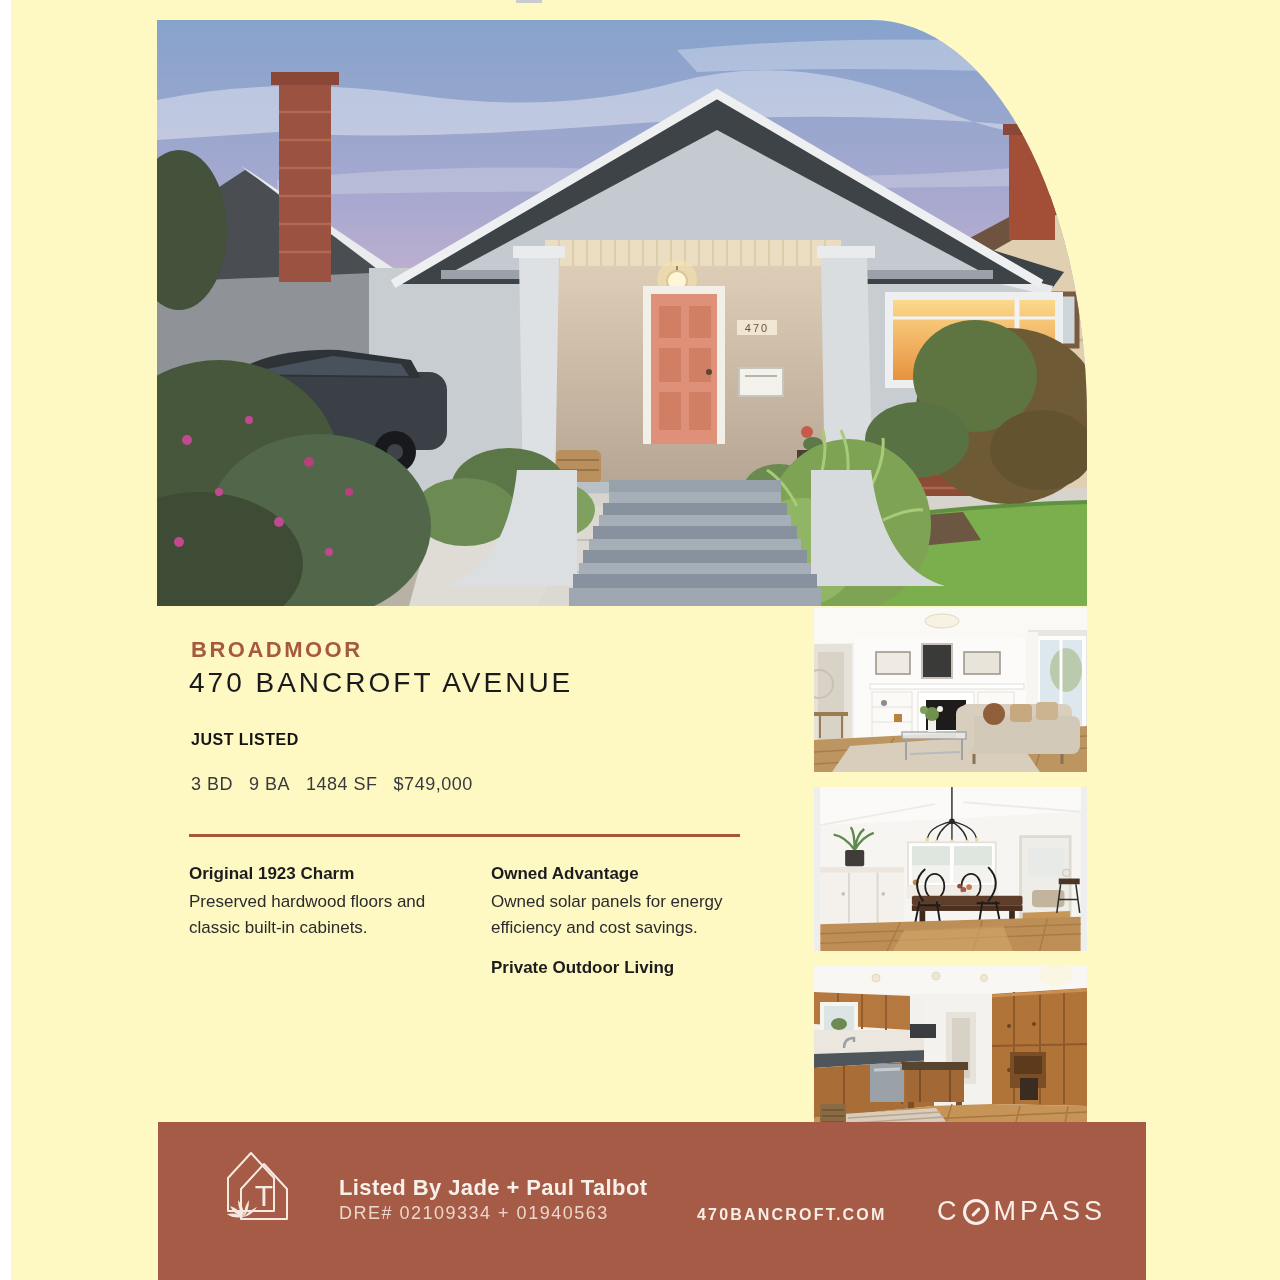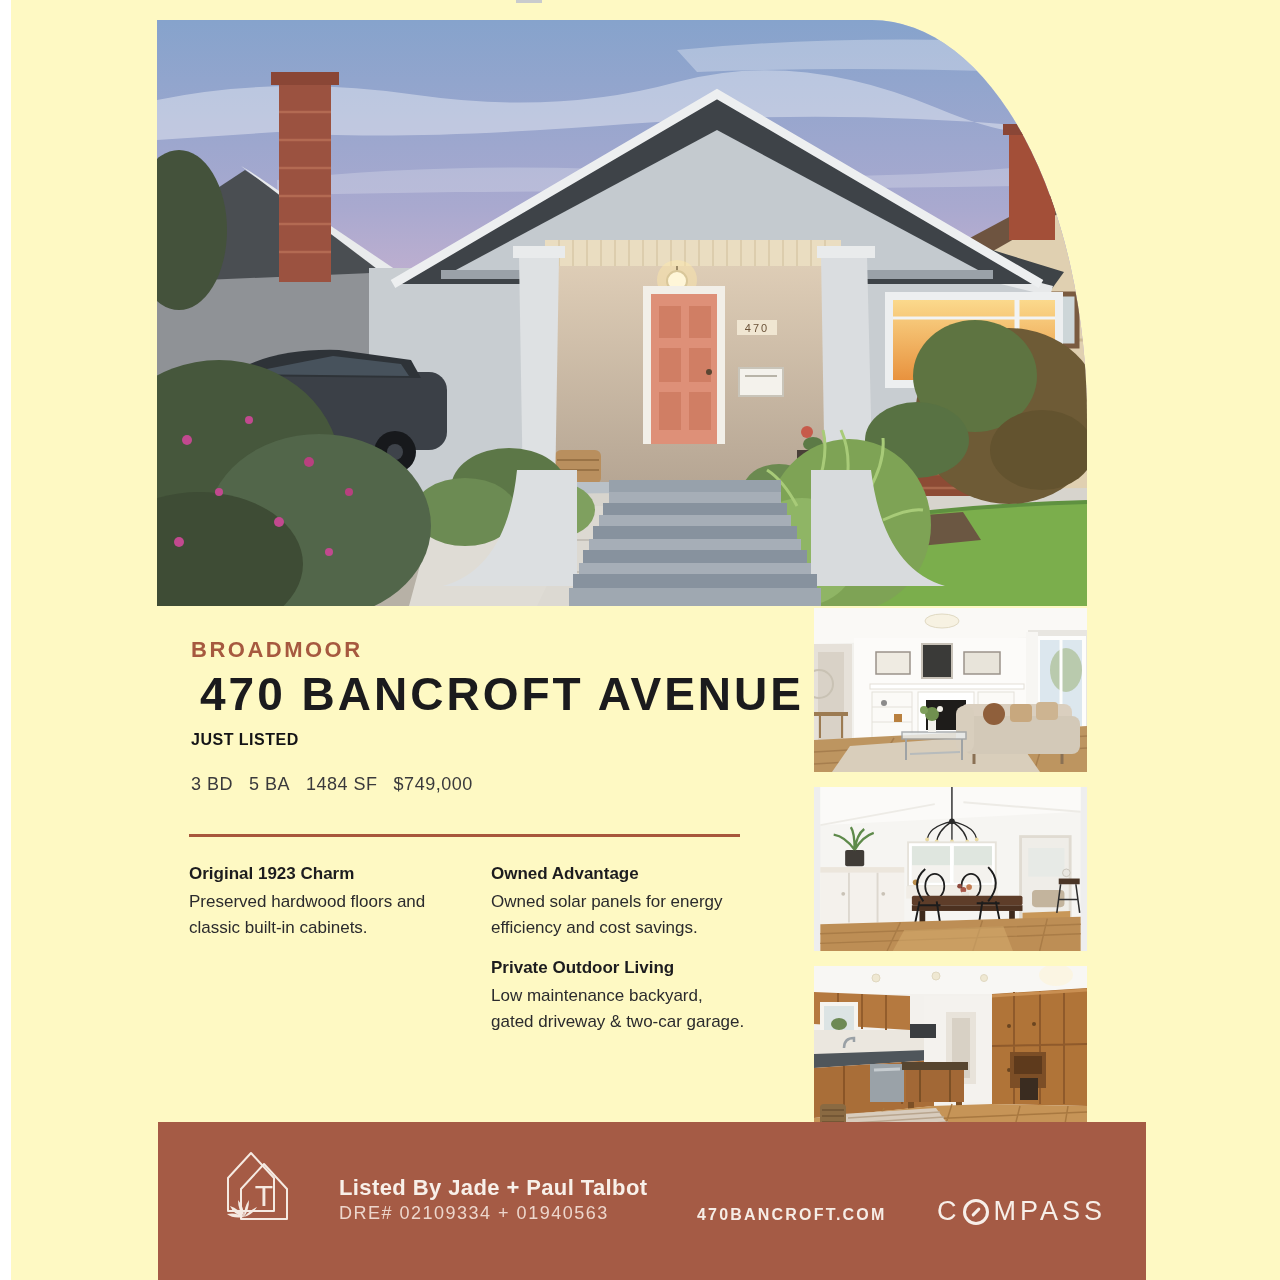--- a/index.html
+++ b/index.html
@@ -10,21 +10,21 @@
   
   .top-mark{left:505px;top:0;width:26px;height:3px;background:#C9CBCD;}
 
   
   .hero{left:146px;top:20px;width:930px;height:586px;overflow:hidden;
         border-top-right-radius:215px 400px;background:#cdd3da;}
   .hero svg{display:block;}
 
   
   .neighborhood{left:180px;top:637px;font-size:22px;font-weight:700;letter-spacing:2.5px;color:#A6593F;}
-  .address{left:189px;top:667px;font-size:46px;font-weight:700;letter-spacing:3px;color:#1B1B1D;}
+  .address{left:178px;top:667px;font-size:28px;font-weight:400;letter-spacing:3px;color:#1B1B1D;}
   .status{left:180px;top:731px;font-size:16px;font-weight:700;letter-spacing:0.5px;color:#141416;}
   .stats{left:180px;top:774px;display:flex;gap:16px;font-size:18px;letter-spacing:0.5px;color:#3A3A3C;}
   .divider{left:178px;top:834px;width:551px;height:3px;background:#A8573C;}
 
   
   .features{left:178px;top:864px;display:flex;}
   .fcol1{width:302px;}
   .fcol2{width:320px;}
   .feature{margin-bottom:18px;}
   .ftitle{font-size:17px;font-weight:700;color:#1C1C1E;margin-bottom:5px;}
@@ -207,21 +207,21 @@
       <circle cx="22" cy="522" r="5" fill="#C2498F"></circle>
         <circle cx="172" cy="532" r="4" fill="#C2498F"></circle>
     </svg>
   </div>
 
   <div class="abs neighborhood">BROADMOOR</div>
   <div class="abs address">470 BANCROFT AVENUE</div>
   <div class="abs status">JUST LISTED</div>
   <div class="abs stats">
     <span>3 BD</span>
-    <span>5 BA</span>
+    <span>9 BA</span>
     <span>1484 SF</span>
     <span>$749,000</span>
   </div>
   <div class="abs divider"></div>
 
   <div class="abs features">
     <div class="fcol1">
       <div class="feature">
         <div class="ftitle">Original 1923 Charm</div>
         <div class="fbody">Preserved hardwood floors and
@@ -229,22 +229,20 @@
       </div>
     </div>
     <div class="fcol2">
       <div class="feature">
         <div class="ftitle">Owned Advantage</div>
         <div class="fbody">Owned solar panels for energy
 efficiency and cost savings.</div>
       </div>
       <div class="feature">
         <div class="ftitle">Private Outdoor Living</div>
-        <div class="fbody">Low maintenance backyard,
-gated driveway &amp; two-car garage.</div>
       </div>
     </div>
   </div>
 
   <div class="abs gallery">
 
     <div class="photo" style="height:164px">
       <svg width="273" height="164" viewBox="0 0 273 164">
         <rect width="273" height="164" fill="#F2F1ED"></rect>
         <polygon points="0,0 273,0 273,28 0,36" fill="#FAF9F6"></polygon>

